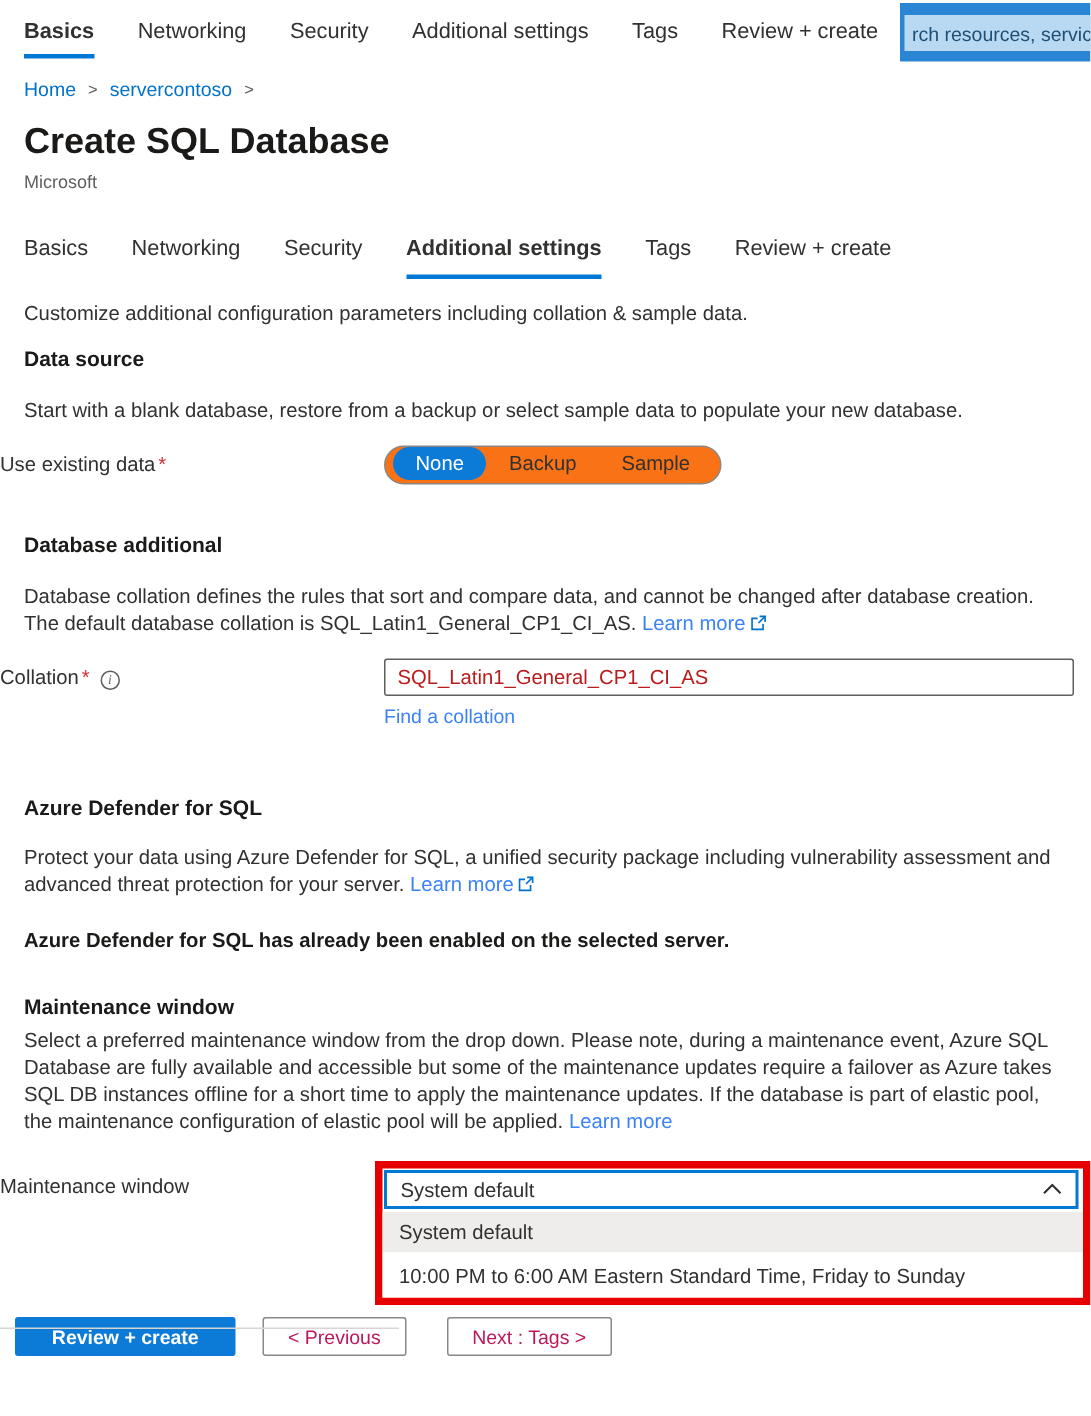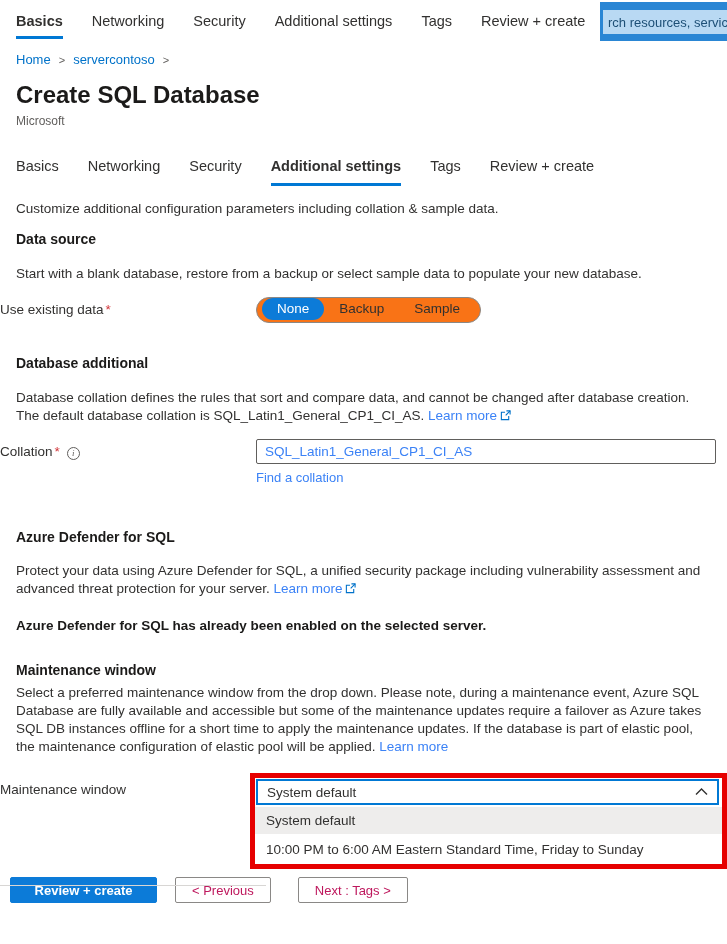--- a/index.html
+++ b/index.html
@@ -60,21 +60,21 @@
   
   .toggle-group {
     display:inline-flex; align-items:flex-start; border:1px solid #8a8886;
     border-radius:14px; height:26px; padding:0 5px; background:#f97316;
   }
   .toggle-opt { font-size:13.5px; padding:0 15px; height:22px; line-height:22px; color:#323130; cursor:pointer; }
   .toggle-opt.selected { background:#0c7bd8; color:#fff; border-radius:12px; }
 
   .text-input {
     width:100%; border:1px solid #605e5c; border-radius:2px; height:25px;
-    font-size:13.5px; padding:0 8px; color:#3b82f6; font-family:"Liberation Sans",sans-serif;
+    font-size:13.5px; padding:0 8px; color:#b91c1c; font-family:"Liberation Sans",sans-serif;
     background:#fff;
   }
   .find-link { display:inline-block; margin-top:6px; font-size:13px; }
 
   .status-bold { margin:19px 16px 0 16px; font-size:13.5px; font-weight:700; color:#1b1a19; }
 
   
   .mw-row { margin-top:17px; }
   .mw-label { padding-top:9px; }
   .red-box {

